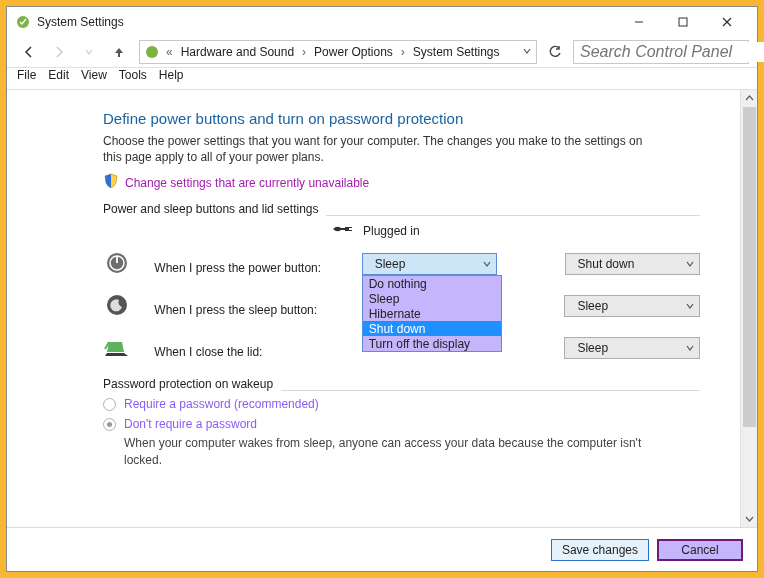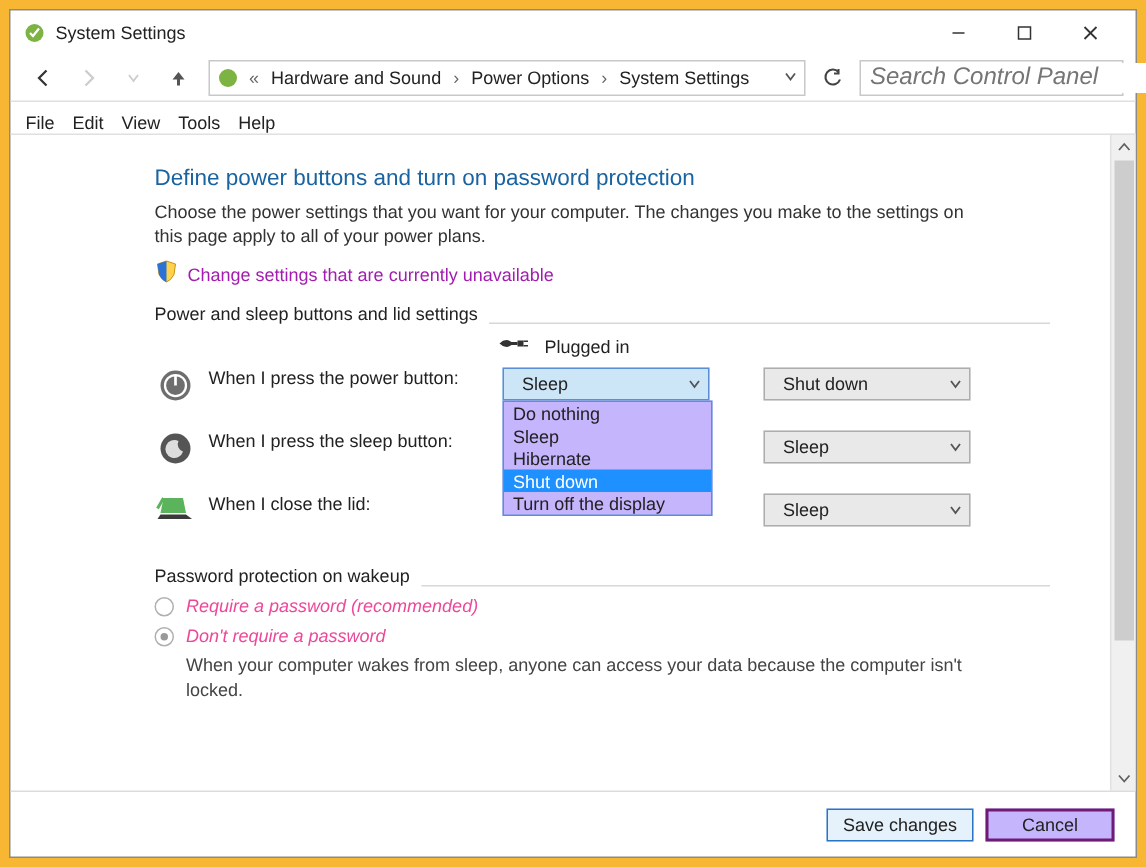--- a/index.html
+++ b/index.html
@@ -20,21 +20,21 @@
   .breadcrumb { flex: 1; height: 24px; border: 1px solid #c8c8c8; display: flex; align-items: center; padding: 0 4px; gap: 4px; margin: 0 4px; }
   .bc-icon { width: 16px; height: 16px; }
   .bc-sep { color: #666; padding: 0 2px; }
   .bc-item { color: #222; padding: 0 2px; }
   .chev-down { margin-left: auto; color: #555; }
   .refresh { width: 24px; height: 24px; display:flex; align-items:center; justify-content:center; }
   .searchbox { width: 176px; height: 24px; border: 1px solid #c8c8c8; display: flex; align-items: center; padding: 0 4px; margin-left: 4px; }
   .searchbox input { border: none; outline: none; flex: 1; color: #888; font-size: 16px; font-style: italic; }
   .search-icon { color: #555; }
   
-  .menubar { height: 22px; display: flex; align-items: flex-end; padding: 0 10px; gap: 12px; border-top: 1px solid #e0e0e0; }
+  .menubar { height: 22px; display: flex; align-items: flex-start; padding: 0 10px; gap: 12px; border-top: 1px solid #e0e0e0; }
   .menubar span { font-size: 12px; }
   
   .content-wrap { flex: 1; display: flex; min-height: 0; }
   .scroll-area { flex: 1; overflow-y: auto; overflow-x: hidden; border-top: 1px solid #e0e0e0; }
   .vsb { width: 17px; background: #f0f0f0; border-left: 1px solid #e1e1e1; border-top: 1px solid #e0e0e0; display:flex; flex-direction:column; align-items:center; }
   .vsb .up, .vsb .down { height:17px; width:100%; display:flex; align-items:center; justify-content:center; color:#606060;}
   .vsb .thumb { width: 13px; background: #cdcdcd; margin-top:0; height: 80px; border-radius:0;}
   .inner { padding: 10px 40px 10px 96px; }
   h1.main { color: #0a5a2a; font-size: 15px; font-weight: 400; margin: 10px 0 6px; }
   .main { color: #1e6b34; } 
@@ -42,34 +42,34 @@
   h1.main { color: #156d3a; }
   h1.main { color: #185b8f; } 
   h1.main { color: #1a63a1; font-size: 15px; font-weight: 400; }
   .subtext { font-size: 12px; color: #333; margin: 4px 0 8px; line-height: 1.35; max-width: 560px; }
   .link { color: #a21caf; text-decoration: none; }
   .shield-link { display: flex; align-items: center; gap: 6px; margin: 4px 0 10px; }
   .section-head { display: flex; align-items: flex-end; gap: 8px; margin: 8px 0 6px; font-size: 12px; }
   .section-head .line { flex: 1; height: 1px; background: #d8d8d8; }
   .cols-header { display: flex; align-items: center; margin-left: 228px; gap: 20px; margin-bottom: 6px;}
   .cols-header .col { width: 160px; display: flex; align-items: center; gap: 10px; font-size: 12px; }
-  .row { display: flex; align-items: flex-start; min-height: 30px; gap: 8px; }
+  .row { display: flex; align-items: flex-end; min-height: 30px; gap: 24px; }
   .row .icon { width: 28px; display:flex; align-items:center; justify-content:center; }
   .row .label { width: 188px; font-size: 12px; }
   .dropdown { width: 138px; height: 22px; border: 1px solid #7a9abf; background: linear-gradient(#fdfdfd,#e9eff6); display:flex; align-items:center; padding: 0 18px 0 12px; font-size: 12px; position: relative; }
   .dropdown.gray { border-color: #adadad; background: #e9e9e9; }
   .dropdown .dd-chev { position:absolute; right:4px; top:4px; color:#555; }
   .dropdown.open { background: #cde6f7; border-color:#5a8fd6; }
   .dd-list { position: absolute; left: -1px; top: 21px; width: 140px; background: #c4b5fd; border: 1px solid #5a8fd6; z-index: 10; }
   .dd-item { height: 15px; padding: 0 6px; font-size: 12px; display:flex; align-items:center; }
   .dd-item.sel { background: #1e90ff; color: #fff; }
   .radio-block { margin: 6px 0 4px; display: flex; align-items: flex-start; gap: 8px; }
   .radio { width:13px; height:13px; border:1px solid #b0b0b0; border-radius:50%; margin-top:1px; display:flex; align-items:center; justify-content:center; }
   .radio .dot { width:5px; height:5px; background:#999; border-radius:50%; }
-  .radio-label { font-size: 12px; color: #ec4899; font-style: italic; }
+  .radio-label { font-size: 12px; color: #8b5cf6; }
   .radio-desc { font-size: 12px; color: #444; margin: 0 0 8px 21px; max-width: 520px; line-height:1.35; }
   .footer { height: 44px; border-top: 1px solid #dcdcdc; display: flex; align-items: center; justify-content: flex-end; gap: 8px; padding: 0 14px; }
   .btn { height: 22px; min-width: 86px; border: 2px solid #701a75; background: #c4b5fd; font-size: 12px; padding: 0 10px; display:flex; align-items:center; justify-content:center; }
   .btn.primary { border: 1px solid #2a74c7; background: #e5f1fb; }
 </style>
 </head>
 <body>
 
 <div class="window">
 

